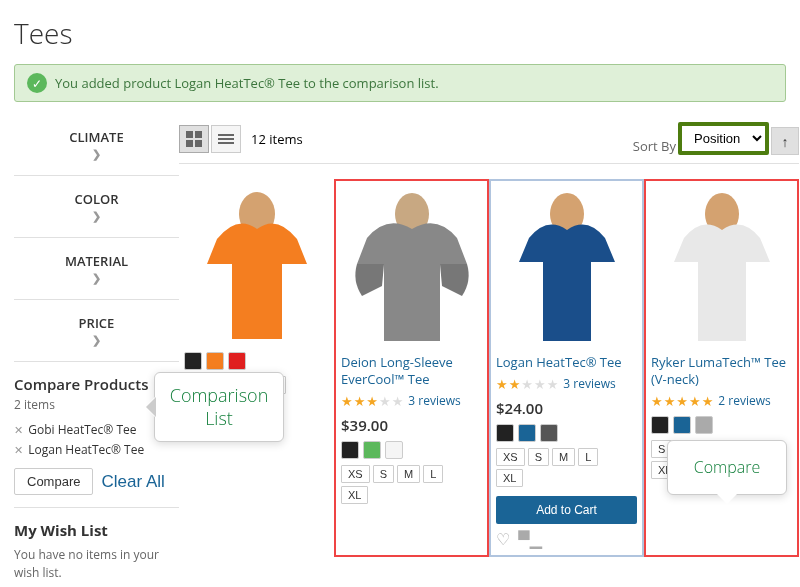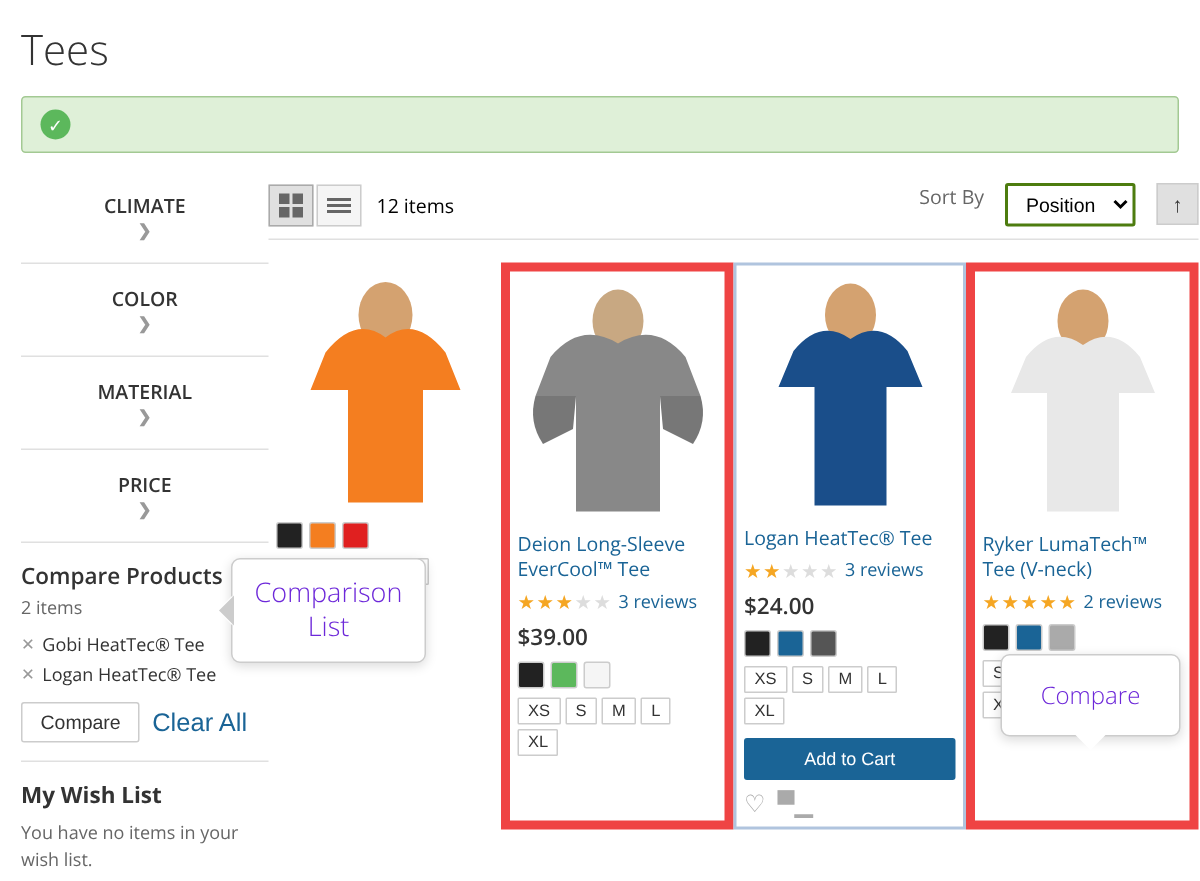--- a/index.html
+++ b/index.html
@@ -9,74 +9,75 @@
     .success-banner { background: #dff0d8; border: 1px solid #a3c993; border-radius: 3px; padding: 8px 12px; display: flex; align-items: center; gap: 8px; margin-bottom: 12px; color: #3c763d; font-size: 13px; }
     .check-icon { width: 20px; height: 20px; background: #5cb85c; border-radius: 50%; display: flex; align-items: center; justify-content: center; color: white; font-size: 12px; flex-shrink: 0; }
     .main-layout { display: flex; gap: 0; }
     .sidebar { width: 165px; flex-shrink: 0; }
     .content { flex: 1; }
     .toolbar { display: flex; align-items: center; gap: 10px; padding: 8px 0; border-bottom: 1px solid #e0e0e0; margin-bottom: 15px; }
     .view-buttons { display: flex; gap: 2px; }
     .view-btn { width: 30px; height: 28px; border: 1px solid #ccc; background: #f5f5f5; cursor: pointer; display: flex; align-items: center; justify-content: center; color: #666; }
     .view-btn.active { background: #e0e0e0; border-color: #aaa; }
     .item-count { font-size: 13px; color: #000000; flex: 1; }
-    .sort-area { display: flex; align-items: flex-start; gap: 14px; }
+    .sort-area { display: flex; align-items: flex-end; gap: 2px; }
     .sort-label { font-size: 13px; color: #666; }
-    .sort-select { border: 2px solid #4d7c0f; padding: 4px 8px; font-size: 13px; background: #fff; border-radius: 2px; }
+    .sort-select { border: 4px solid #4d7c0f; padding: 4px 8px; font-size: 13px; background: #fff; border-radius: 2px; }
     .sort-arrow { width: 28px; height: 28px; background: #e0e0e0; border: 1px solid #ccc; display: flex; align-items: center; justify-content: center; cursor: pointer; font-size: 14px; }
     .sidebar-section { border-bottom: 1px solid #e0e0e0; padding: 10px 0; }
     .sidebar-filter-header { display: flex; justify-content: space-between; align-items: center; cursor: pointer; padding: 4px 0; font-size: 13px; font-weight: 600; color: #333; text-transform: uppercase; flex-direction: column; }
     .sidebar-filter-header .chevron { font-size: 11px; color: #999; }
     .compare-section { padding: 12px 0; border-bottom: 1px solid #e0e0e0; }
     .compare-title { font-size: 15px; font-weight: 600; margin-bottom: 2px; }
     .compare-count { font-size: 12px; color: #666; margin-bottom: 8px; }
     .compare-item { display: flex; align-items: center; gap: 5px; font-size: 12px; color: #333; margin-bottom: 3px; }
     .remove-x { color: #999; cursor: pointer; font-size: 11px; }
     .compare-actions { display: flex; gap: 8px; margin-top: 10px; align-items: center; }
     .compare-btn { background: #fff; border: 1px solid #ccc; padding: 5px 12px; font-size: 13px; cursor: pointer; border-radius: 2px; color: #333; }
     .clear-link { color: #1a6496; font-size: 17px; cursor: pointer; text-decoration: none; background: none; border: none; }
     .wishlist-section { padding: 12px 0; }
     .wishlist-title { font-size: 15px; font-weight: 700; margin-bottom: 6px; }
     .wishlist-empty { font-size: 12px; color: #666; line-height: 1.5; }
     .products-grid { display: flex; gap: 0; position: relative; }
-    .product-card { width: 155px; border: 6px solid #ef4444; padding: 10px; position: relative; flex-shrink: 0; }
+    .product-card { width: 155px; border: 2px solid #ef4444; padding: 10px; position: relative; flex-shrink: 0; }
     .product-card.highlighted { border: 2px solid #b0c4de; z-index: 2; }
     .product-img-placeholder { width: 130px; height: 160px; margin: 0 auto 8px; display: flex; align-items: center; justify-content: center; overflow: hidden; }
     .product-name { font-size: 13px; color: #1a6496; margin-bottom: 4px; line-height: 1.3; }
     .reviews-link { font-size: 12px; color: #1a6496; margin-left: 4px; }
     .price { font-size: 15px; font-weight: 600; color: #333; margin: 5px 0; }
     .color-swatches { display: flex; gap: 4px; margin: 6px 0; }
     .swatch { width: 18px; height: 18px; border-radius: 2px; border: 1px solid #ccc; cursor: pointer; }
     .size-row { display: flex; gap: 3px; margin: 3px 0; flex-wrap: wrap; }
     .size-btn { border: 1px solid #ccc; padding: 2px 6px; font-size: 11px; cursor: pointer; color: #333; background: #fff; border-radius: 1px; }
     .add-to-cart-btn { background: #1a6496; color: white; border: none; padding: 7px 12px; font-size: 12px; cursor: pointer; border-radius: 2px; width: 100%; margin-top: 6px; }
     .action-icons { display: flex; gap: 8px; align-items: center; margin-top: 4px; }
     .heart-icon, .chart-icon { color: #aaa; font-size: 16px; cursor: pointer; }
     .tooltip-box { position: absolute; background: white; border: 1px solid #ccc; border-radius: 6px; padding: 15px 20px; box-shadow: 0 2px 8px rgba(0,0,0,0.15); z-index: 10; text-align: center; }
-    .tooltip-box-title { font-size: 18px; color: #6d28d9; font-weight: 300; line-height: 1.3; }
+    .tooltip-box-title { font-size: 18px; color: #15803d; font-weight: 300; line-height: 1.3; }
     .tooltip-arrow-left { position: absolute; left: -10px; top: 50%; transform: translateY(-50%); width: 0; height: 0; border-top: 10px solid transparent; border-bottom: 10px solid transparent; border-right: 10px solid white; }
     .tooltip-arrow-left::before { content: ''; position: absolute; left: 1px; top: -10px; width: 0; height: 0; border-top: 10px solid transparent; border-bottom: 10px solid transparent; border-right: 10px solid #ccc; }
     .tooltip-arrow-bottom { position: absolute; bottom: -10px; left: 50%; transform: translateX(-50%); width: 0; height: 0; border-left: 10px solid transparent; border-right: 10px solid transparent; border-top: 10px solid white; }
     .grid-icon { display: grid; grid-template-columns: 1fr 1fr; gap: 2px; width: 16px; height: 16px; }
     .grid-icon span { background: currentColor; display: block; }
     .list-icon { display: flex; flex-direction: column; gap: 2px; width: 16px; height: 16px; justify-content: center; }
     .list-icon span { background: currentColor; display: block; height: 2px; width: 100%; }
     .rating-stars { display: inline-flex; gap: 1px; }
     .star-full { color: #f5a623; }
     .star-half { color: #f5a623; }
     .star-empty { color: #ddd; }
   </style>
 </head>
 <body>
 
 <div class="page">
   <h1>Tees</h1>
 
   <div class="success-banner">
     <div class="check-icon">✓</div>
+    <span>You added product Logan HeatTec® Tee to the comparison list.</span>
   </div>
 
   <div class="main-layout">
 
     <div class="sidebar">
 
       <div class="sidebar-section">
         <div class="sidebar-filter-header">
           <span>CLIMATE</span>
           <span class="chevron">❯</span>

